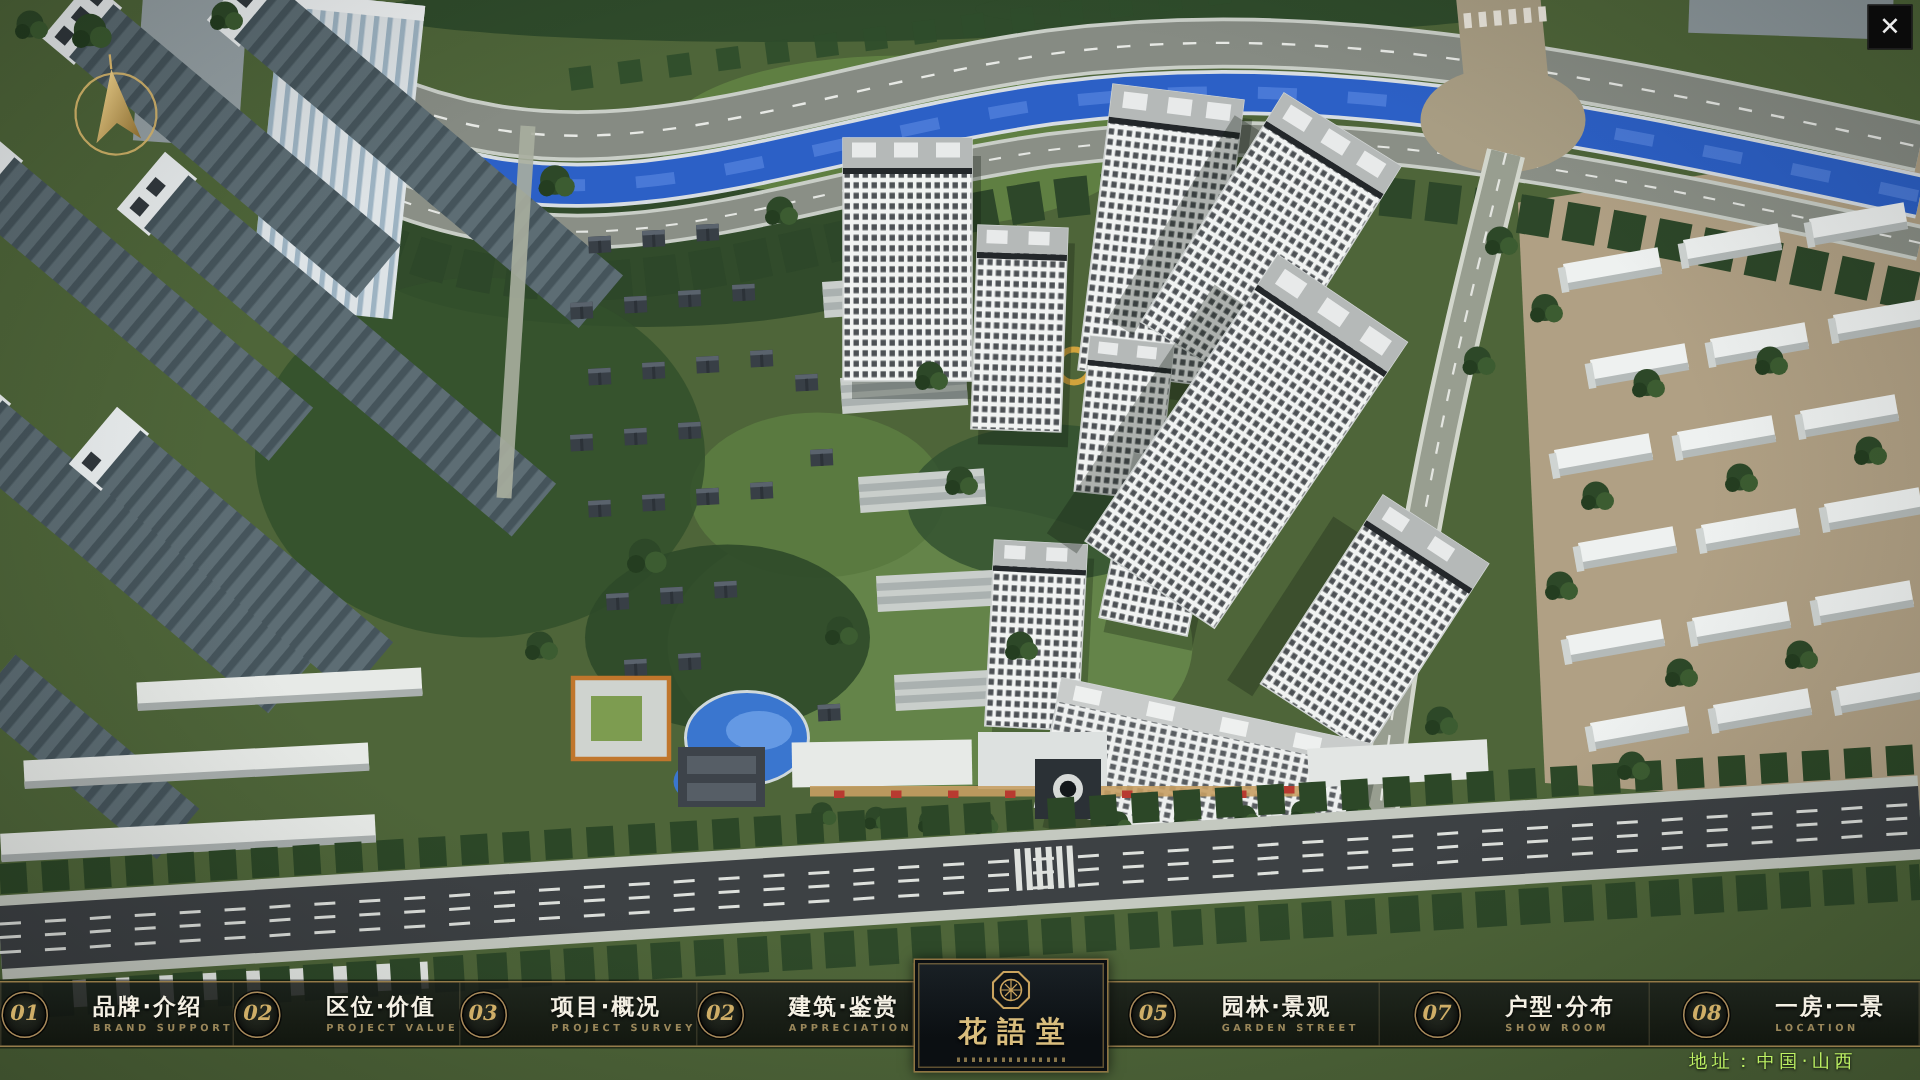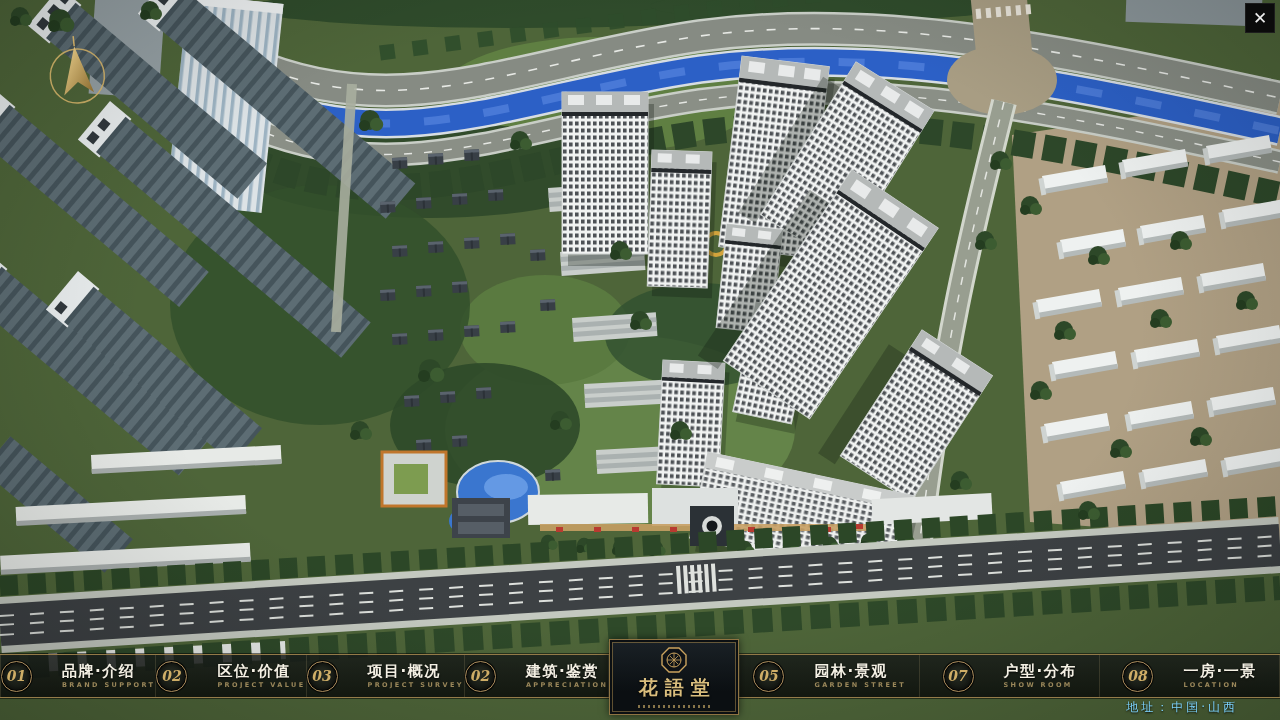--- a/index.html
+++ b/index.html
@@ -35,21 +35,21 @@
   #logo-box{flex:0 0 128px;height:74px;margin-top:-16px;position:relative;z-index:5;cursor:pointer;
     background:linear-gradient(#1a2126,#0b0f12 70%);
     border:1px solid #8f7443;
     box-shadow:inset 0 0 0 2px #0b0f12, inset 0 0 0 3px rgba(165,135,75,.55), 0 0 8px rgba(0,0,0,.6);
     display:flex;flex-direction:column;align-items:center;justify-content:center;text-align:center;}
   #logo-title{color:#d9bd7d;font:bold 19px "DejaVu Serif","Liberation Serif",serif;
     letter-spacing:7px;margin-top:2px;text-indent:7px;text-shadow:0 1px 2px #000;}
   #logo-caption{width:72px;height:3px;margin-top:4px;opacity:.75;
     background:repeating-linear-gradient(90deg, rgba(195,165,100,.9) 0 2px, transparent 2px 5px);}
   
-  #address{position:absolute;right:42px;top:699px;color:#7dd3fc;font-size:12px;
+  #address{position:absolute;right:42px;top:699px;color:#bef264;font-size:12px;
     letter-spacing:3px;z-index:4;text-shadow:0 1px 2px #000;}
 </style>
 </head>
 <body>
 
 <div id="stage">
 
   <div id="map">
   <svg width="1280" height="720" viewBox="0 0 1280 720" preserveAspectRatio="none">
     <defs>

